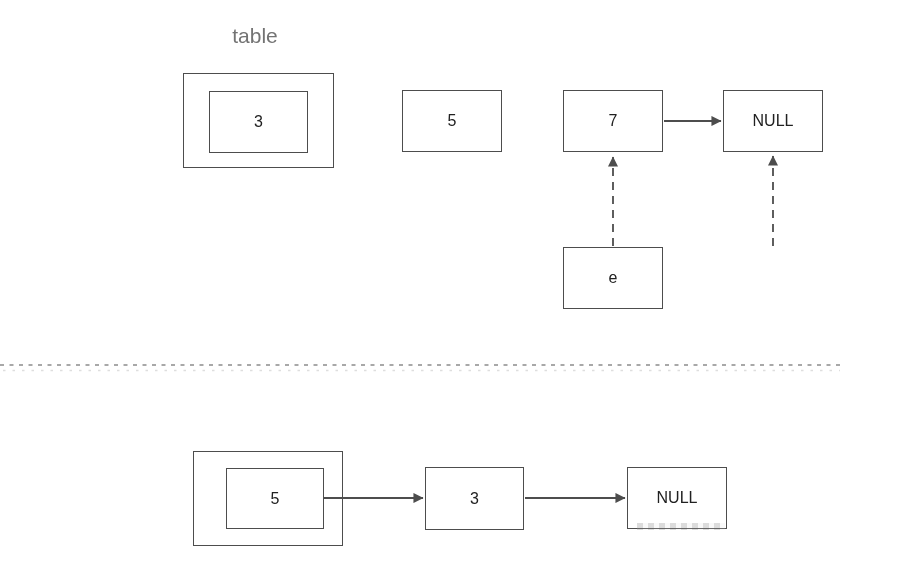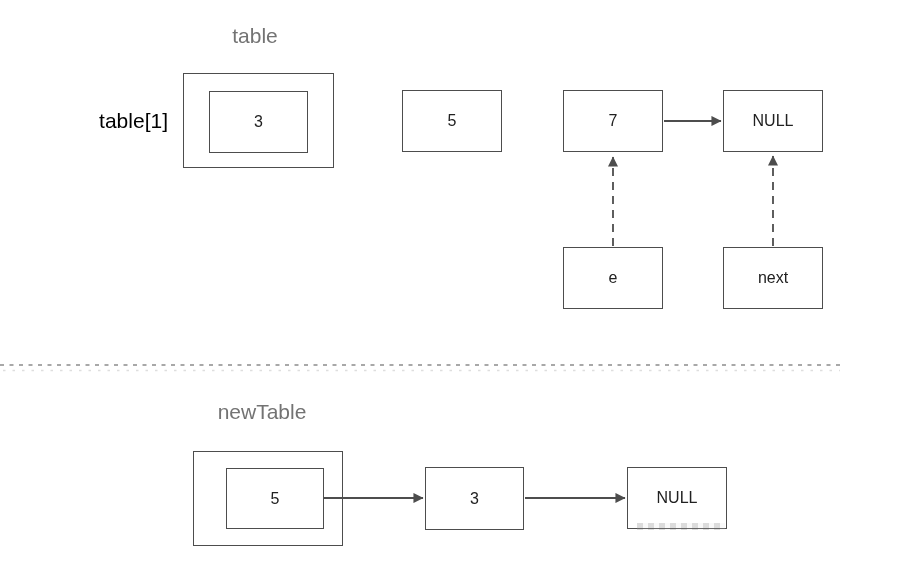--- a/index.html
+++ b/index.html
@@ -70,21 +70,20 @@
     opacity: 0.75;
   }
 </style>
 </head>
 <body>
 
 <div id="canvas">
 
   <div class="title" style="left:255px; top:24px;">table</div>
 
-  <div class="index-label" style="left:38px; top:108px; width:130px;">table[1]</div>
 
   <div class="box outer" style="left:183px; top:73px; width:151px; height:95px;"></div>
 
   <div class="box node" style="left:209px; top:91px; width:99px; height:62px;">
     <span>3</span>
   </div>
 
   <div class="box node" style="left:402px; top:90px; width:100px; height:62px;">
     <span>5</span>
   </div>
@@ -94,25 +93,21 @@
   </div>
 
   <div class="box node" style="left:723px; top:90px; width:100px; height:62px;">
     <span>NULL</span>
   </div>
 
   <div class="box node" style="left:563px; top:247px; width:100px; height:62px;">
     <span>e</span>
   </div>
 
-  <div class="box node" style="left:723px; top:247px; width:100px; height:62px;">
-    <span>next</span>
-  </div>
 
-  <div class="title" style="left:262px; top:400px;">newTable</div>
 
 
   <div class="box outer" style="left:193px; top:451px; width:150px; height:95px;"></div>
 
   <div class="box node" style="left:226px; top:468px; width:98px; height:61px;">
     <span>5</span>
   </div>
 
   <div class="box node" style="left:425px; top:467px; width:99px; height:63px;">
     <span>3</span>

